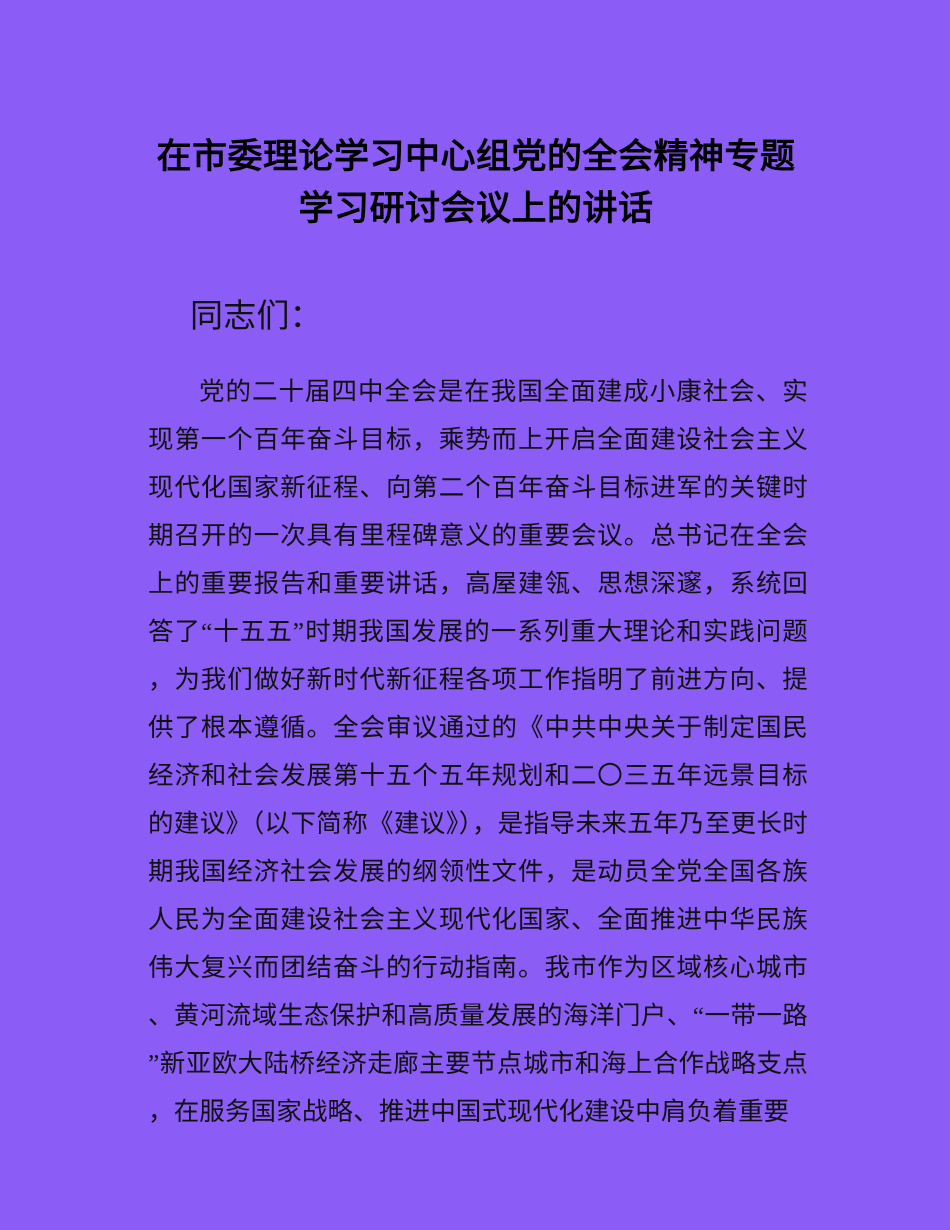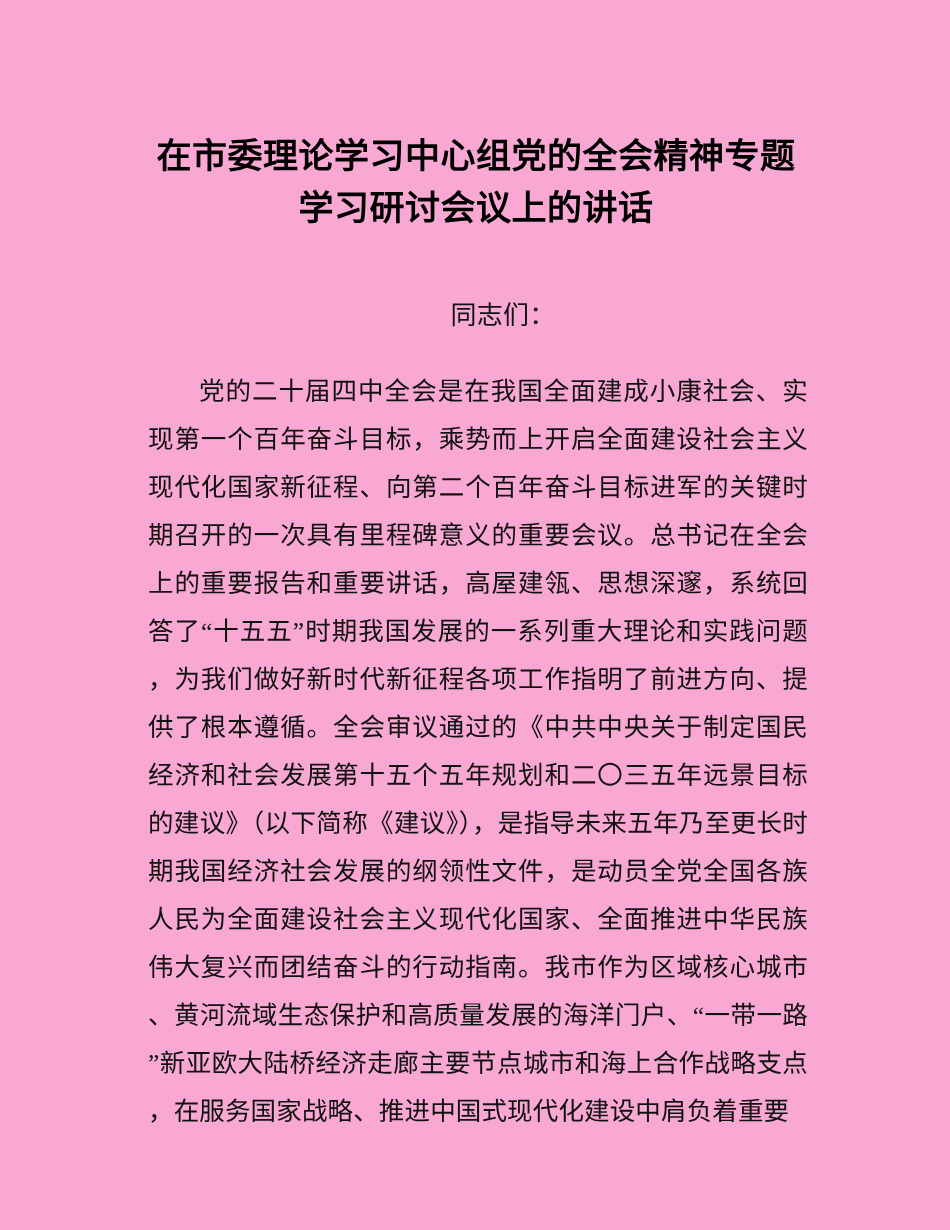--- a/index.html
+++ b/index.html
@@ -7,21 +7,21 @@
     margin: 0;
     padding: 0;
     background: #ffffff;
   }
 
   .page {
     position: relative;
     width: 950px;
     height: 1230px;
     margin: 0 auto;
-    background: #f9a8d4;
+    background: #8b5cf6;
     overflow: hidden;
     box-sizing: border-box;
   }
 
   
   .doc-title {
     position: absolute;
     left: 140px;
     top: 108px;
     width: 672px;
@@ -43,24 +43,23 @@
     width: 676px;
     font-family: "Liberation Serif", "DejaVu Serif", serif;
     font-size: 25.5px;
     line-height: 48px;
     color: #111111;
   }
 
   .salutation {
     margin: 0;
     text-indent: 50px;
-    font-size: 26px;
+    font-size: 33px;
     line-height: 48px;
     letter-spacing: 0.2px;
-    text-align: center;
   }
 
   .spacer-line {
     height: 20px;
   }
 
   .body-para {
     margin: 8px;
     text-indent: 51px;
     text-align: justify;

